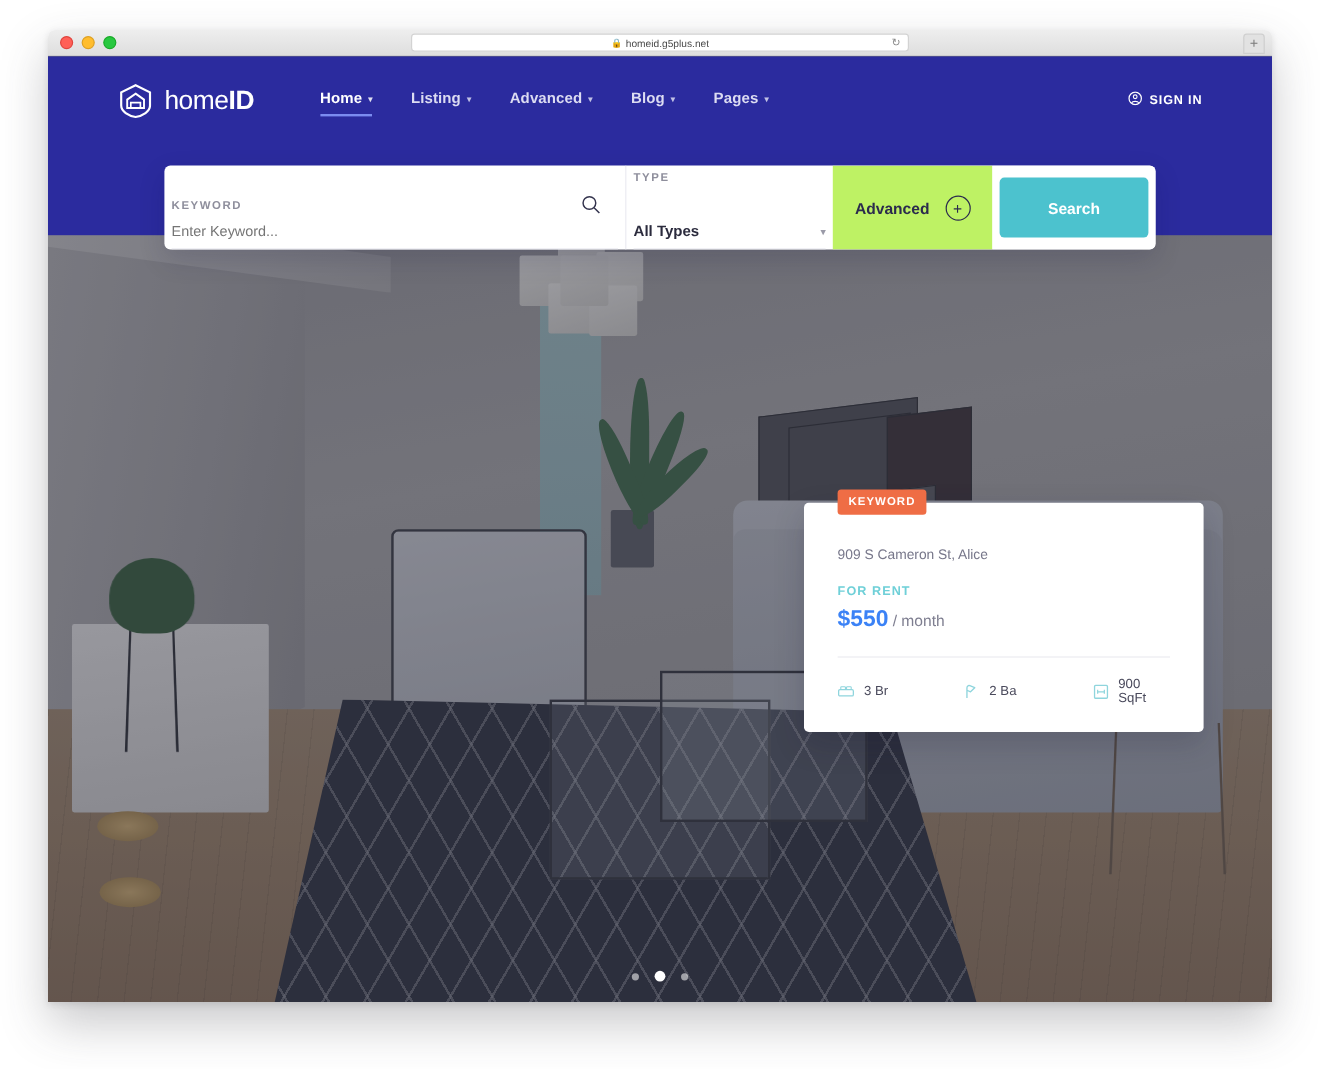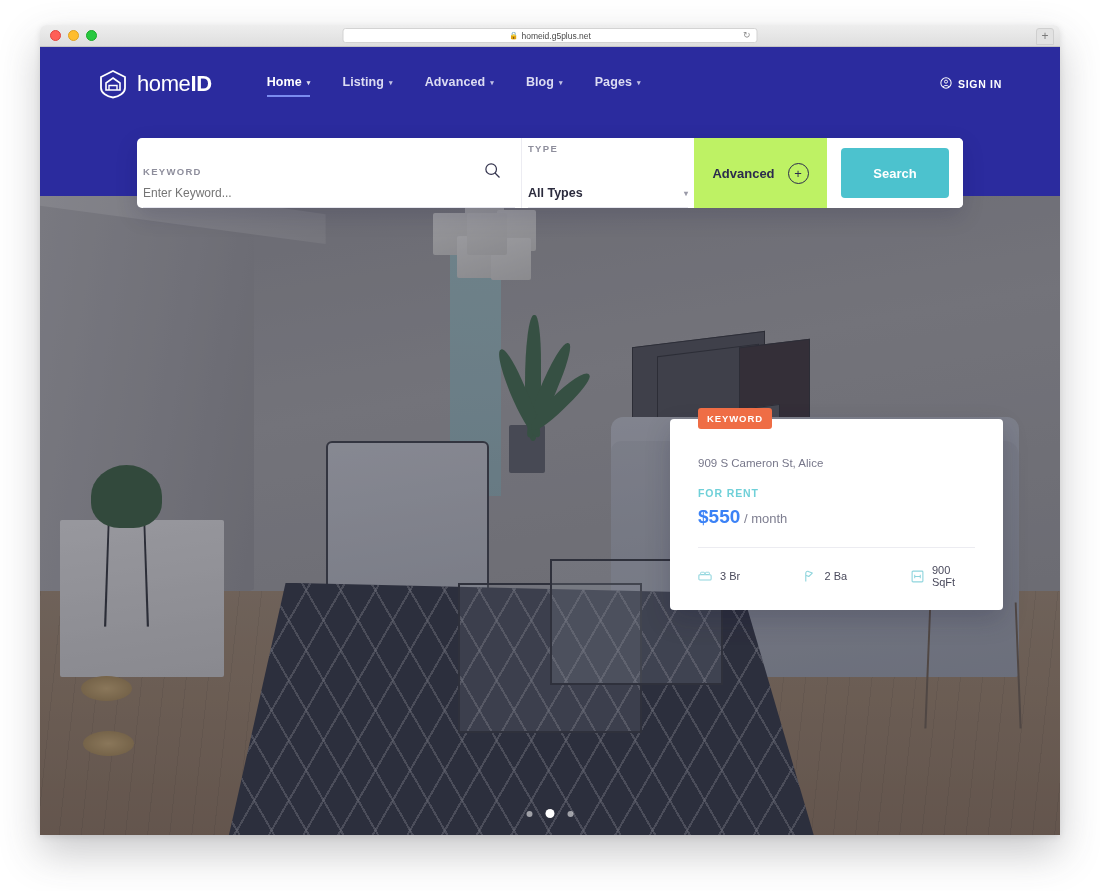--- a/index.html
+++ b/index.html
@@ -314,21 +314,21 @@
   .plus-circle {
     width: 21px; height: 21px; border: 1.6px solid #2b2b4d; border-radius: 50%;
     display: flex; align-items: center; justify-content: center;
     font-size: 13px; color: #2b2b4d; line-height: 1;
   }
   .search-btn-wrap {
     width: 136px; display: flex; align-items: center; justify-content: center;
     background: #ffffff;
   }
   .search-btn {
-    width: 108px; height: 50px; background: #4cc2ce; border: none; border-radius: 4px;
+    width: 124px; height: 50px; background: #4cc2ce; border: none; border-radius: 4px;
     color: #ffffff; font-size: 13px; font-weight: 700;
     font-family: "Liberation Sans", sans-serif;
   }
 
   
   .property-card {
     position: absolute; right: 57px; top: 372px; width: 333px;
     background: #ffffff; border-radius: 4px; padding: 27px 28px 22px 28px;
     box-shadow: 0 10px 26px rgba(20,20,50,0.20); z-index: 15;
   }

